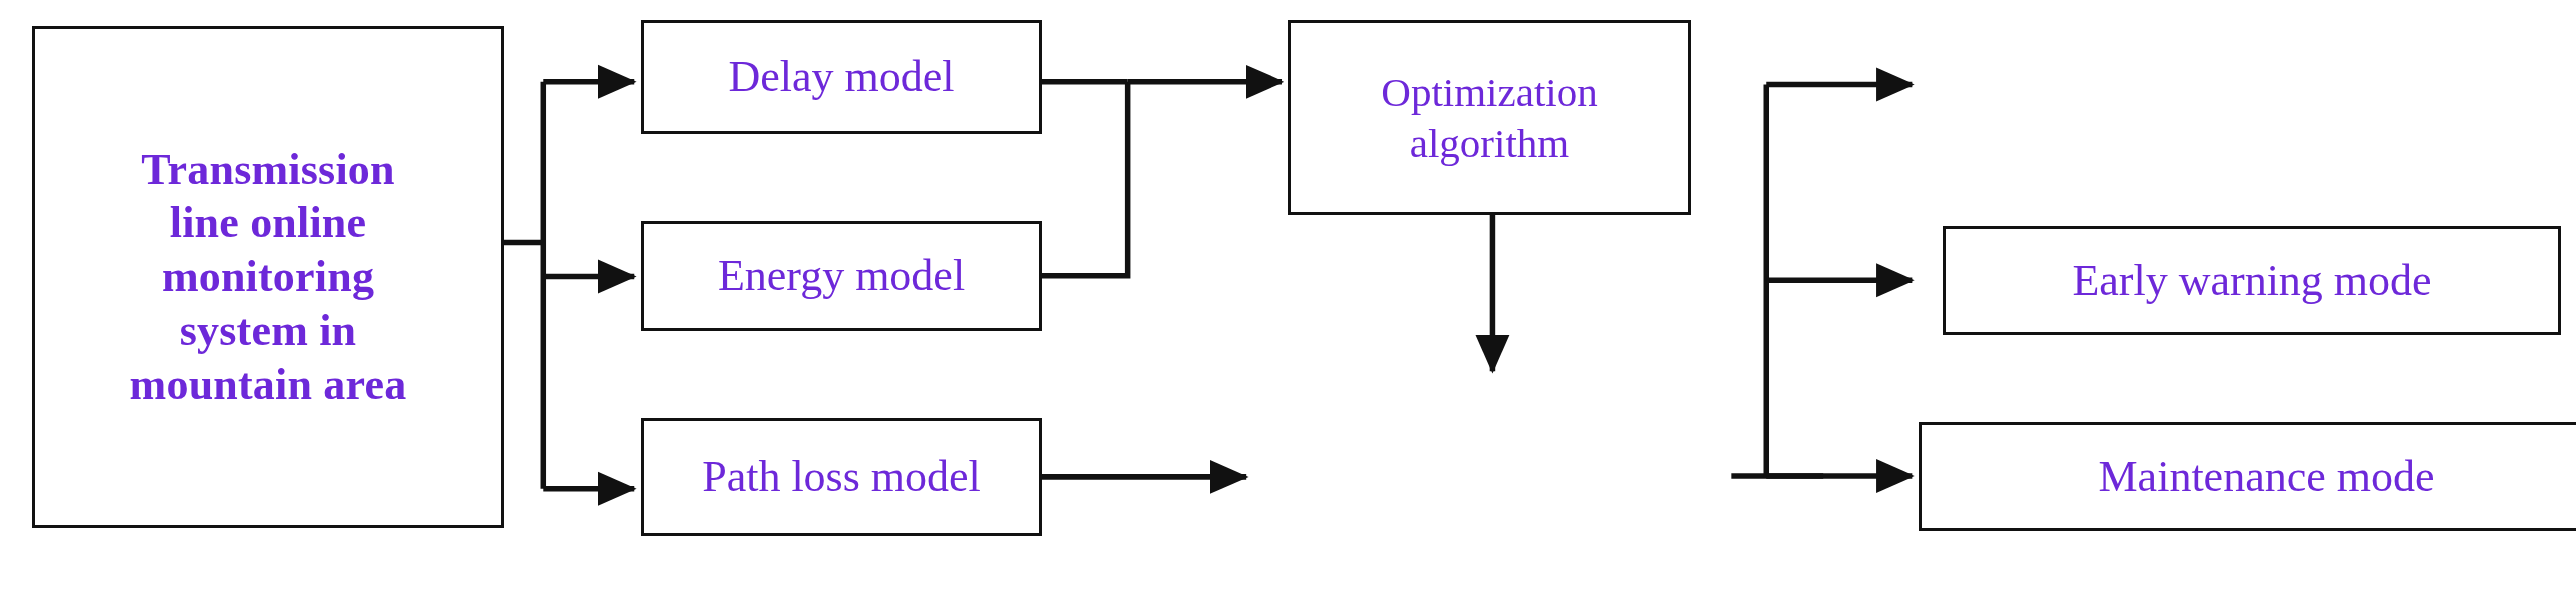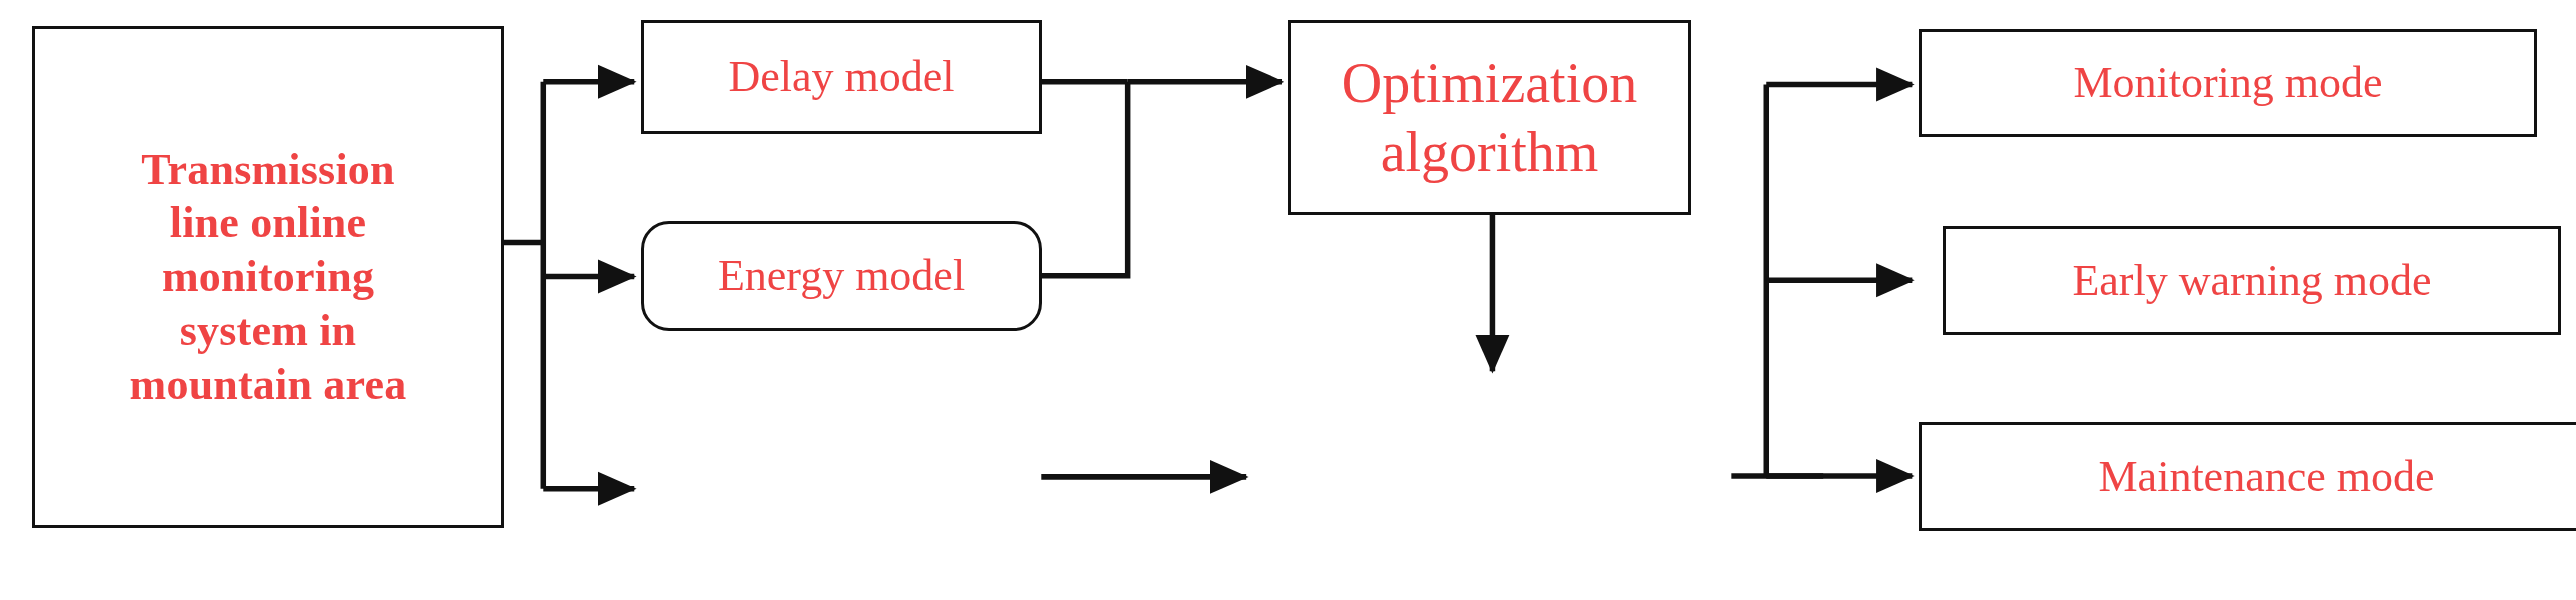--- a/index.html
+++ b/index.html
@@ -27,40 +27,40 @@
   }
   .node-box {
     position: absolute;
     box-sizing: border-box;
     background: #ffffff;
     border: 3.7px solid #111111;
     display: flex;
     align-items: center;
     justify-content: center;
     text-align: center;
-    color: #ef4444;
+    color: #6d28d9;
     line-height: 1.22;
     font-family: "Liberation Serif", "DejaVu Serif", serif;
   }
   .node-label {
     display: block;
     width: 100%;
     padding: 0 7.4px;
     white-space: pre-line;
   }
   .root-node {
     font-weight: bold;
     font-size: 44px;
     letter-spacing: 0.2px;
   }
   .model-node {
     font-size: 44px;
   }
   .proc-node {
-    font-size: 56px;
+    font-size: 41px;
   }
   .mode-node {
     font-size: 44px;
   }
 </style>
 </head>
 <body>
 
 <div id="diagram-root">
 
@@ -108,34 +108,34 @@
 line online
 monitoring
 system in
 mountain area</span>
   </div>
 
   <div class="node-box model-node" style="left:641px; top:20px; width:401px; height:114px;">
     <span class="node-label">Delay model</span>
   </div>
 
-  <div class="node-box model-node" style="left:641px; top:221px; width:401px; height:110px;border-radius:28px;">
+  <div class="node-box model-node" style="left:641px; top:221px; width:401px; height:110px;">
     <span class="node-label">Energy model</span>
   </div>
 
+  <div class="node-box model-node" style="left:641px; top:418px; width:401px; height:118px;">
+    <span class="node-label">Path loss model</span>
+  </div>
 
   <div class="node-box proc-node" style="left:1288px; top:20px; width:403px; height:195px;">
     <span class="node-label">Optimization
 algorithm</span>
   </div>
 
 
-  <div class="node-box mode-node" style="left:1919px; top:28.5px; width:618px; height:108px;">
-    <span class="node-label">Monitoring mode</span>
-  </div>
 
   <div class="node-box mode-node" style="left:1919px; top:226px; width:618px; height:109px;margin-left:24px;">
     <span class="node-label">Early warning mode</span>
   </div>
 
   <div class="node-box mode-node" style="left:1919px; top:422px; width:695px; height:109px;">
     <span class="node-label">Maintenance mode</span>
   </div>
 
 </div>

